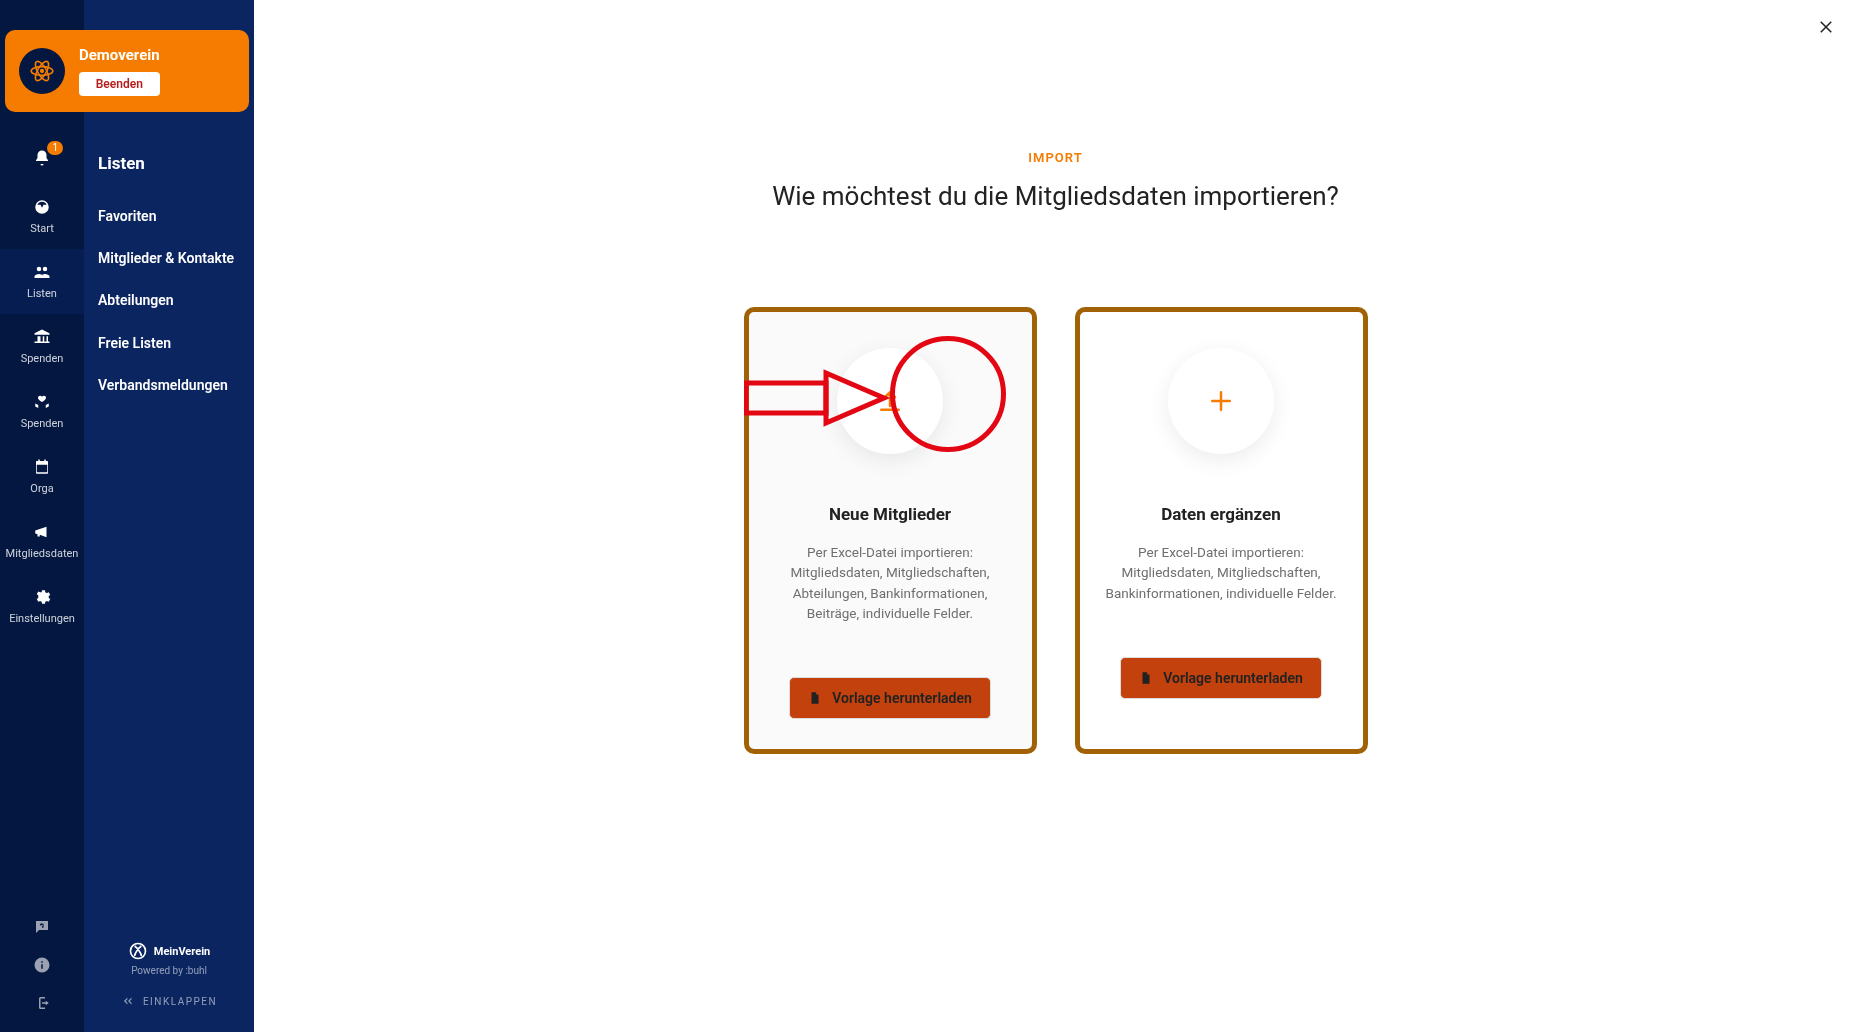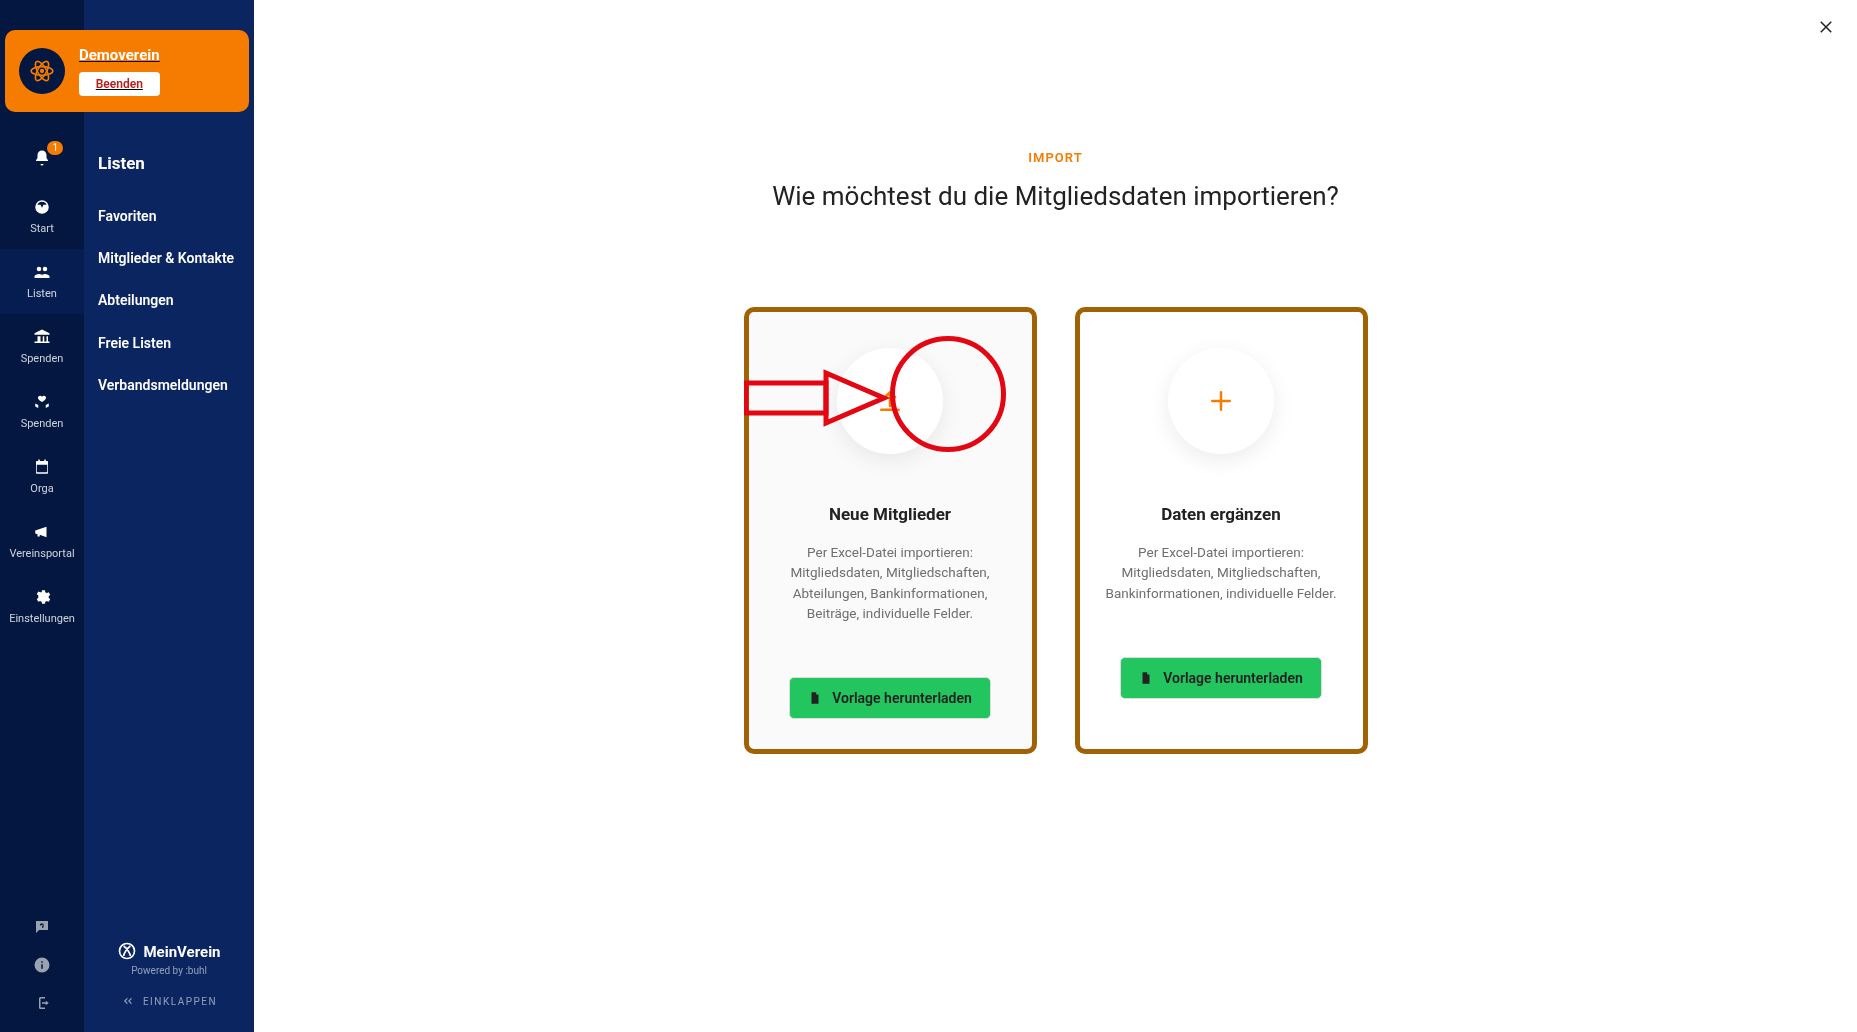--- a/index.html
+++ b/index.html
@@ -51,21 +51,21 @@
 .subnav-link {
   display: block;
   font-size: 14px;
   font-weight: 600;
   line-height: 1.3;
   padding: 12px 14px;
   color: #fff;
   cursor: pointer;
 }
 .subnav-bottom { margin-top: auto; text-align: center; padding: 14px 0 6px; }
-.brand-row { display: flex; align-items: flex-end; justify-content: center; gap: 6px; font-weight: 700; font-size: 15px; }
+.brand-row { display: flex; align-items: center; justify-content: center; gap: 6px; font-weight: 700; font-size: 11px; }
 .brand-row svg { width: 20px; height: 20px; }
 .powered { font-size: 10px; color: rgba(255,255,255,0.55); margin-top: 4px; }
 .collapse-row {
   display: flex; align-items: center; justify-content: center; gap: 8px;
   font-size: 10px; letter-spacing: 1.5px; color: rgba(255,255,255,0.55);
   padding: 18px 0; cursor: pointer;
 }
 .collapse-row svg { width: 14px; height: 14px; fill: rgba(255,255,255,0.55); }
 
 
@@ -74,21 +74,21 @@
   position: absolute; top: 30px; left: 5px; right: 5px;
   background: #f57c00; border-radius: 10px;
   display: flex; align-items: center; gap: 14px;
   padding: 16px 14px;
 }
 .demo-logo {
   width: 46px; height: 46px; border-radius: 50%;
   background: #031740; display: flex; align-items: center; justify-content: center;
 }
 .demo-logo svg { width: 26px; height: 26px; }
-.demo-info { display: flex; flex-direction: column; gap: 8px; text-decoration: underline; }
+.demo-info { display: flex; flex-direction: column; gap: 8px; }
 .demo-name { color: #fff; font-weight: 700; font-size: 15px; }
 .demo-btn {
   background: #fff; border: none; border-radius: 4px;
   padding: 5px 12px; font-size: 12px; font-weight: 600; color: #b91c1c; cursor: pointer;
 }
 .rail-spacer { height: 135px; }
 .sub-spacer { height: 135px; }
 
 
 .main {
@@ -113,21 +113,21 @@
 .card.bg { background: #fafafa; }
 .icon-circle {
   width: 106px; height: 106px; border-radius: 50%; background: #fff;
   display: flex; align-items: center; justify-content: center;
   box-shadow: 0 6px 22px rgba(0,0,0,0.08);
 }
 .icon-circle svg { width: 30px; height: 30px; stroke: #f57c00; fill: none; stroke-width: 2; }
 .card-title { font-size: 17px; font-weight: 700; color: #222; margin-top: 50px; }
 .card-desc { font-size: 13.5px; color: #6f6f6f; line-height: 1.5; margin-top: 18px; }
 .dl-btn {
-  margin-top: 54px; border: 1px solid #ddd; background: #22c55e;
+  margin-top: 54px; border: 1px solid #ddd; background: #c2410c;
   border-radius: 5px; padding: 12px 18px; font-size: 14px; font-weight: 600;
   display: flex; align-items: center; gap: 10px; cursor: pointer; color: #222;
 }
 .dl-btn svg { width: 14px; height: 14px; fill: #222; }
 
 
 .annot {
   position: absolute; pointer-events: none;
 }
 .annot-arrow { left: 490px; top: 363px; }
@@ -179,21 +179,21 @@
       <div class="rail-item">
         <svg viewBox="0 0 24 24">
             <path d="M5 4h2V2h2v2h6V2h2v2h2a1 1 0 0 1 1 1v15a1 1 0 0 1-1 1H5a1 1 0 0 1-1-1V5a1 1 0 0 1 1-1zm0 5v10h14V9H5z"></path>
           </svg>
         <span class="lbl">Orga</span>
       </div>
       <div class="rail-item">
         <svg viewBox="0 0 24 24">
             <path d="M3 10v4l3 1v3h3v-2.2l9 3.2V5L6 9 3 10z"></path>
           </svg>
-        <span class="lbl">Vereinsportal</span>
+        <span class="lbl">Mitgliedsdaten</span>
       </div>
       <div class="rail-item">
         <svg viewBox="0 0 24 24">
             <path d="M12 8a4 4 0 1 0 4 4 4 4 0 0 0-4-4zm9 4a7.5 7.5 0 0 0-.1-1.2l2.1-1.6-2-3.4-2.5 1a7.3 7.3 0 0 0-2.1-1.2l-.4-2.6h-4l-.4 2.6A7.3 7.3 0 0 0 9.5 5.8l-2.5-1-2 3.4 2.1 1.6A7.5 7.5 0 0 0 7 12a7.5 7.5 0 0 0 .1 1.2l-2.1 1.6 2 3.4 2.5-1a7.3 7.3 0 0 0 2.1 1.2l.4 2.6h4l.4-2.6a7.3 7.3 0 0 0 2.1-1.2l2.5 1 2-3.4-2.1-1.6A7.5 7.5 0 0 0 21 12z"></path>
           </svg>
         <span class="lbl">Einstellungen</span>
       </div>
     </div>
     <div class="rail-bottom">
       <svg viewBox="0 0 24 24">

